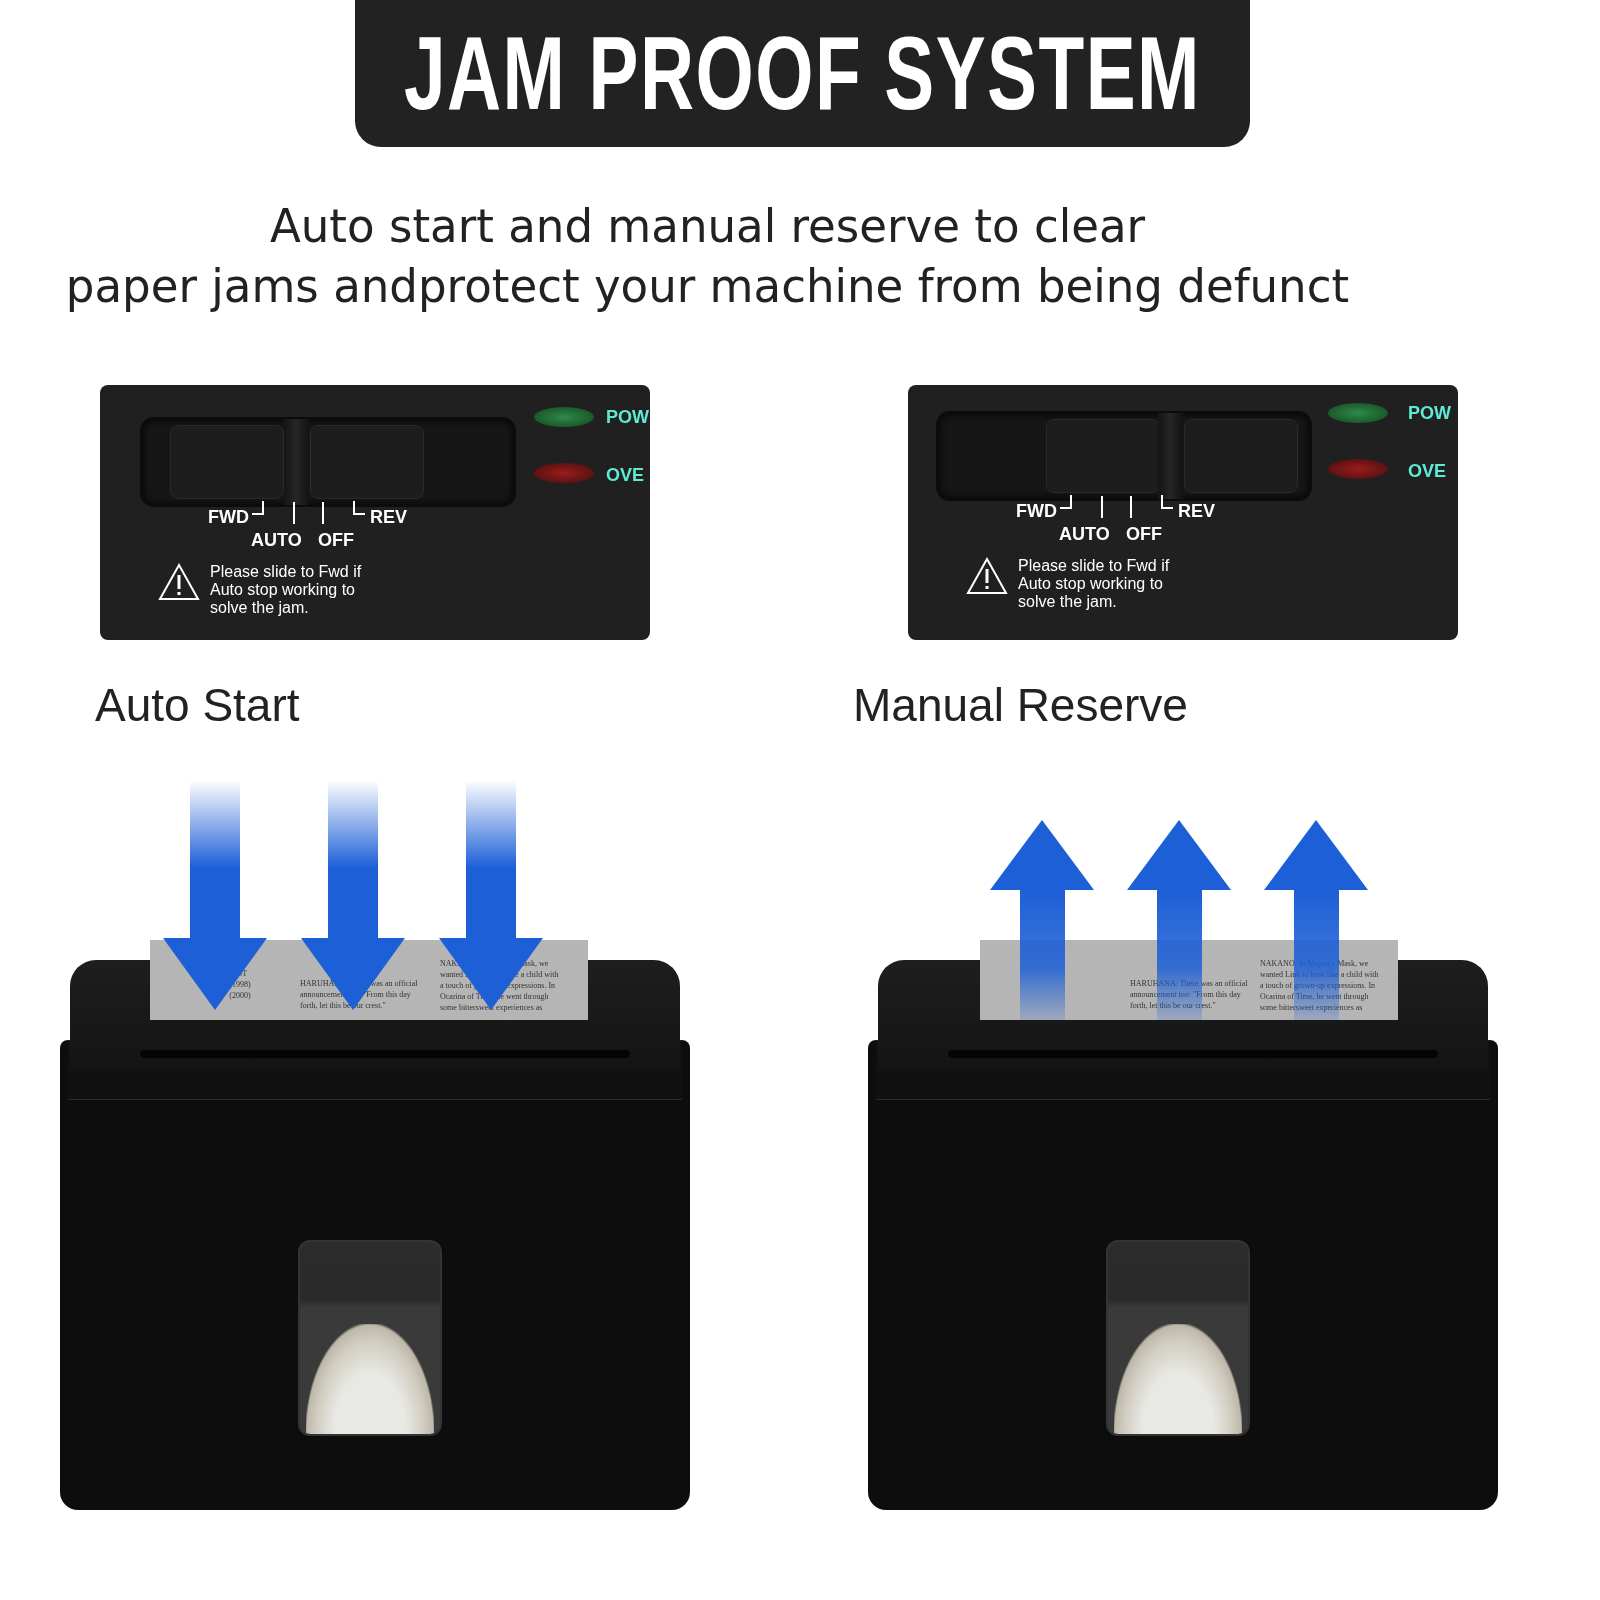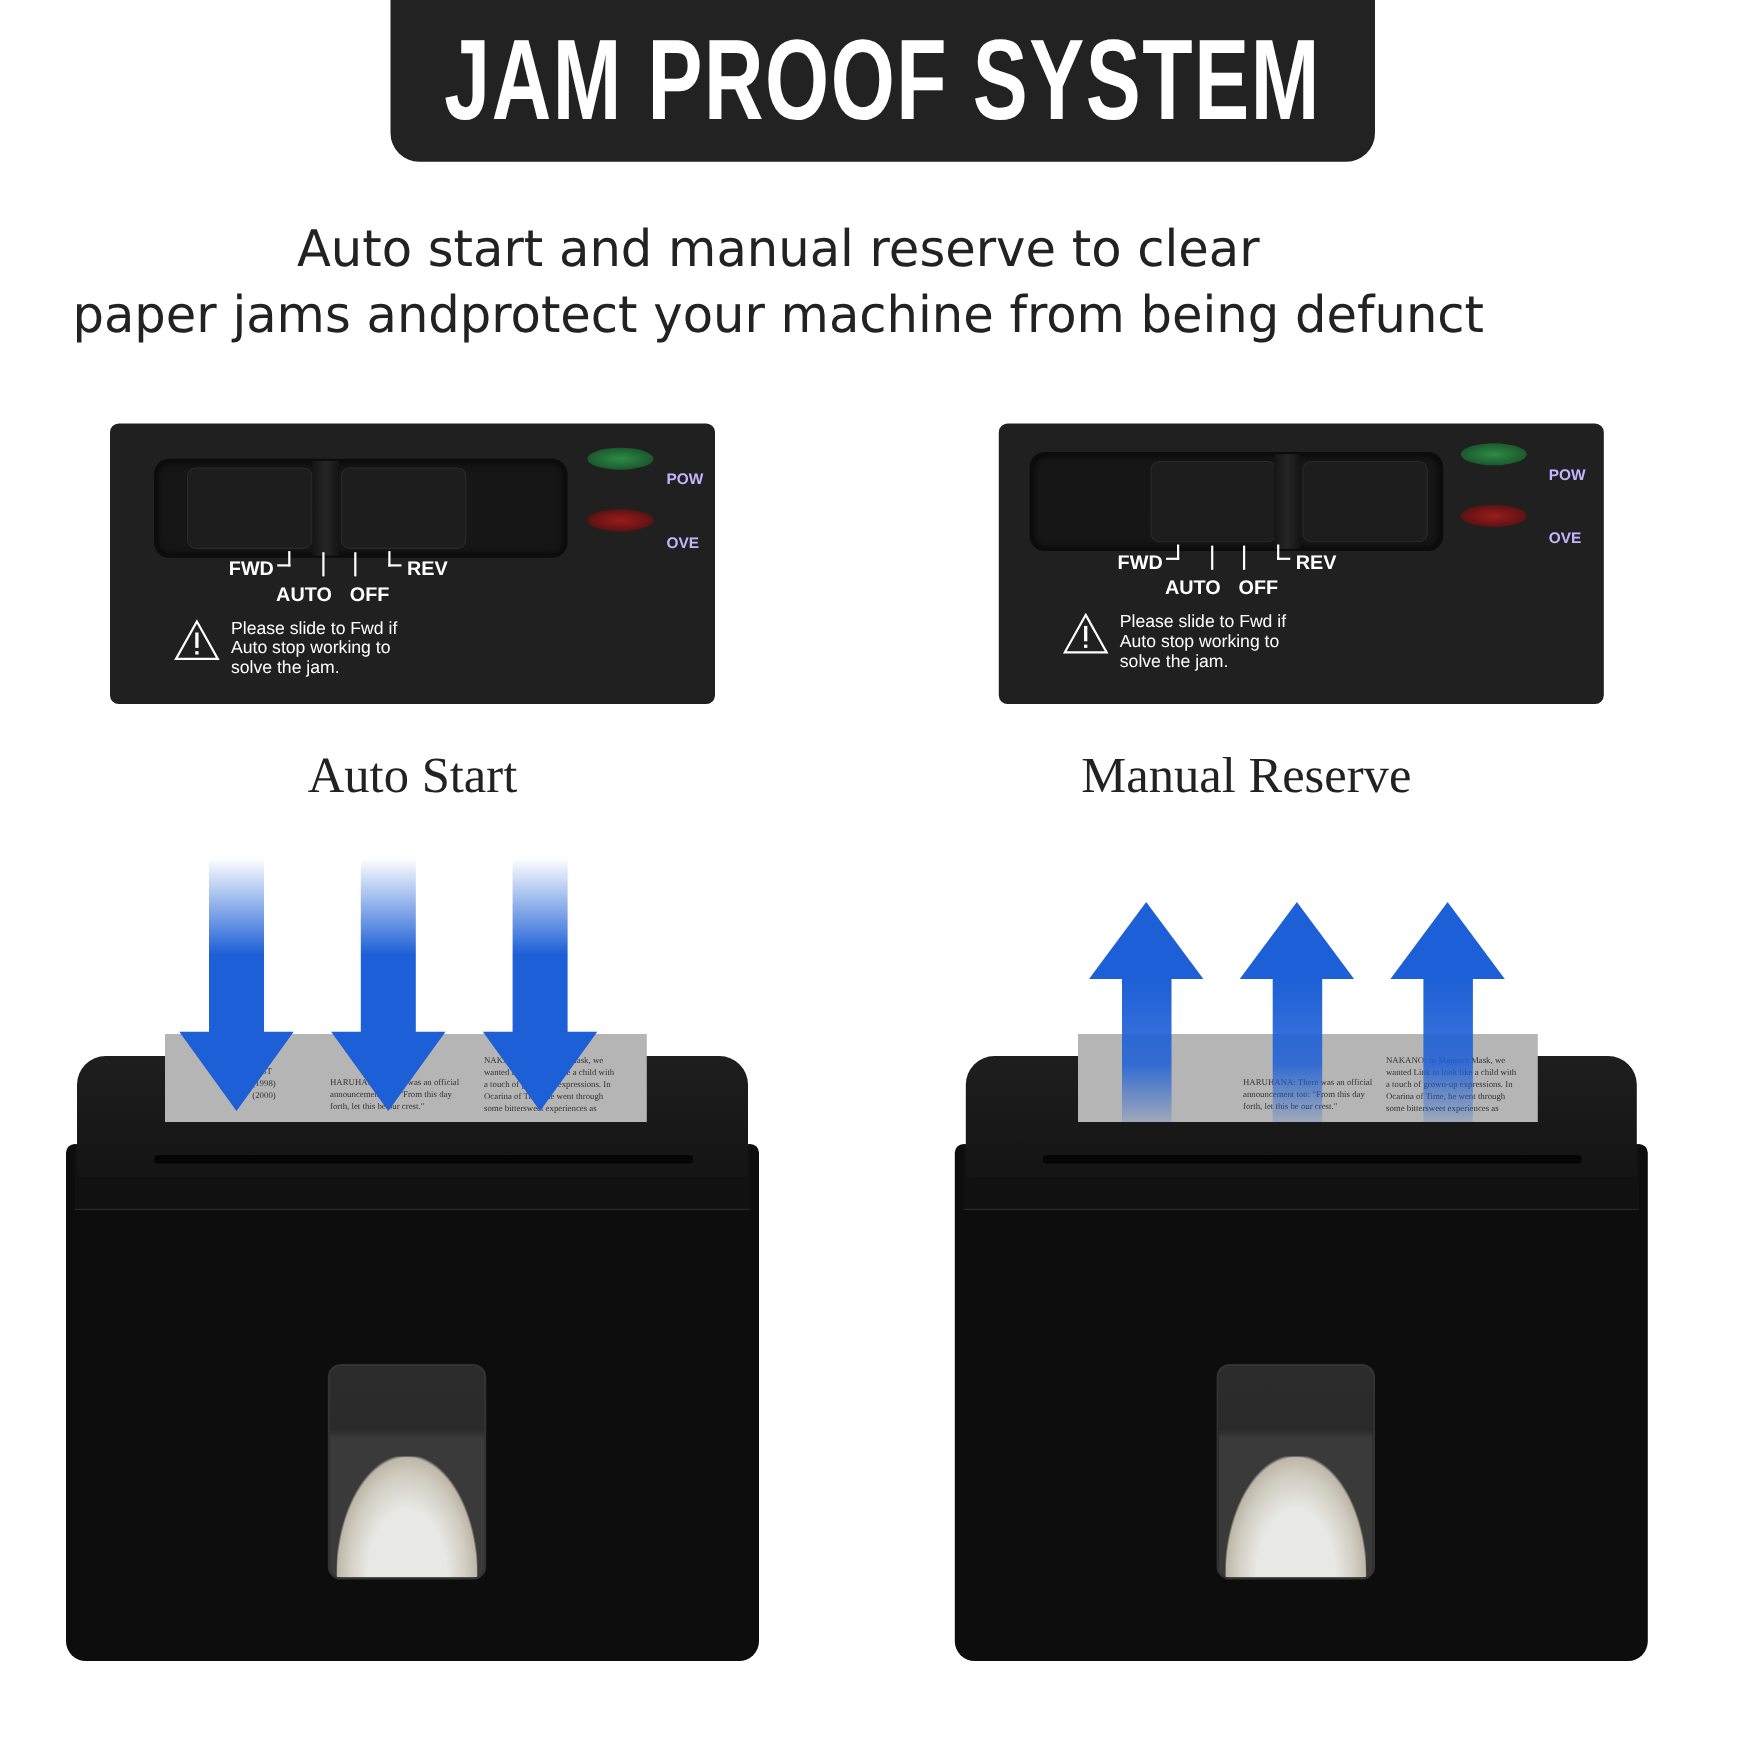--- a/index.html
+++ b/index.html
@@ -10,25 +10,25 @@
   .subtitle div{transform:scaleX(0.98);}
   .panel{position:absolute;top:385px;width:550px;height:255px;background:#202020;border-radius:8px;overflow:hidden;}
   .panel.left{left:100px;}
   .panel.right{left:908px;}
   .slot{position:absolute;top:32px;width:372px;height:86px;background:#161616;border-radius:14px;border:2px solid #0c0c0c;box-shadow:inset 0 0 8px #000;}
   .knob{position:absolute;top:6px;height:72px;background:#1d1d1d;border-radius:8px;border:1px solid #2a2a2a;}
   .groove{position:absolute;top:0;width:24px;height:86px;background:linear-gradient(90deg,#141414,#262626,#141414);}
   .led{position:absolute;width:60px;height:20px;border-radius:50%;}
   .led.green{background:radial-gradient(ellipse,#2f8a48,#1b5a2c 70%,#202020);}
   .led.red{background:radial-gradient(ellipse,#9a1c1c,#5e1212 70%,#202020);}
-  .led-label{position:absolute;color:#c4b5fd;font-family:"Liberation Sans",sans-serif;font-weight:700;font-size:14px;margin-top:20px;}
+  .led-label{position:absolute;color:#5eead4;font-family:"Liberation Sans",sans-serif;font-weight:700;font-size:18px;}
   .sw-label{position:absolute;color:#fff;font-family:"Liberation Sans",sans-serif;font-weight:700;font-size:18px;}
   .tick{position:absolute;background:#fff;}
   .warn-text{position:absolute;color:#fff;font-family:"Liberation Sans",sans-serif;font-size:16px;line-height:18px;}
-  .caption{position:absolute;top:678px;font-size:46px;color:#222;font-family:Liberation Serif, serif;text-align:center;width:560px;}
+  .caption{position:absolute;top:678px;font-size:46px;color:#222;font-family:Liberation Sans, sans-serif;width:560px;}
   .shredder{position:absolute;top:940px;width:630px;height:600px;}
   .lid{position:absolute;left:10px;top:20px;width:610px;height:110px;background:linear-gradient(#1e1e1e,#141414);border-radius:26px 26px 4px 4px;}
   .body{position:absolute;left:0;top:100px;width:630px;height:470px;background:#0d0d0d;border-radius:8px 8px 18px 18px;}
   .band{position:absolute;left:8px;top:100px;width:614px;height:58px;background:#111;border-top:1px solid #222;border-bottom:1px solid #2a2a2a;}
   .window{position:absolute;left:238px;top:300px;width:140px;height:192px;background:linear-gradient(#2c2c2c 0%,#2a2a2a 30%,#3a3a3a 34%,#3a3a3a 100%);border-radius:12px;border:2px solid #333;overflow:hidden;}
   .shreds{position:absolute;left:6px;bottom:0;width:128px;height:110px;background:radial-gradient(ellipse at 50% 100%,#e8e8e4 40%,#d0ccc0 60%,#bdb7a8 70%,transparent 72%);}
   .paper{position:absolute;top:0;height:80px;background:#b5b5b5;}
   .paper-text{position:absolute;font-family:"Liberation Serif",serif;font-size:8px;color:#333;line-height:11px;}
   .slot-line{position:absolute;left:70px;top:90px;width:490px;height:8px;background:#050505;border-radius:4px;}
   .arrow{position:absolute;}

